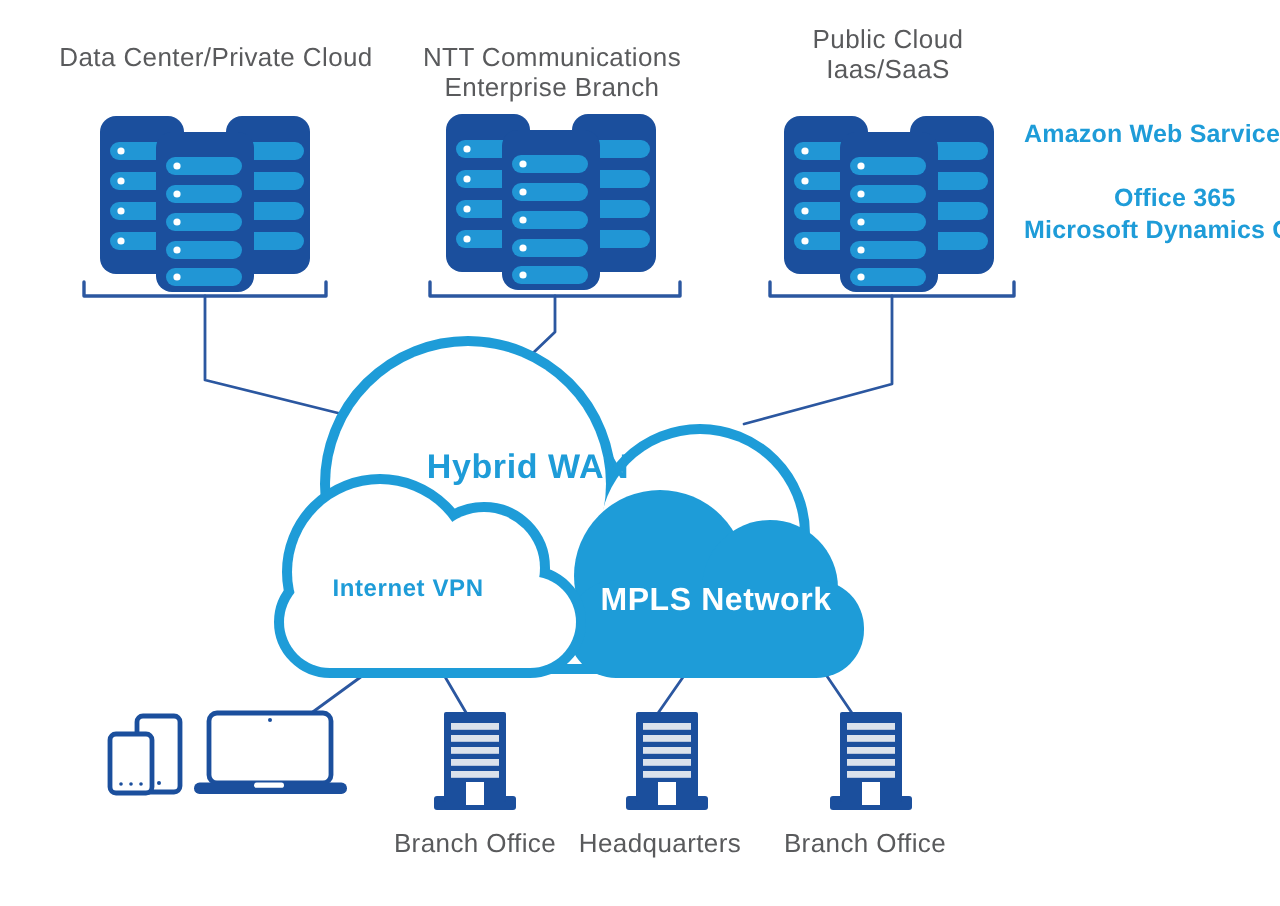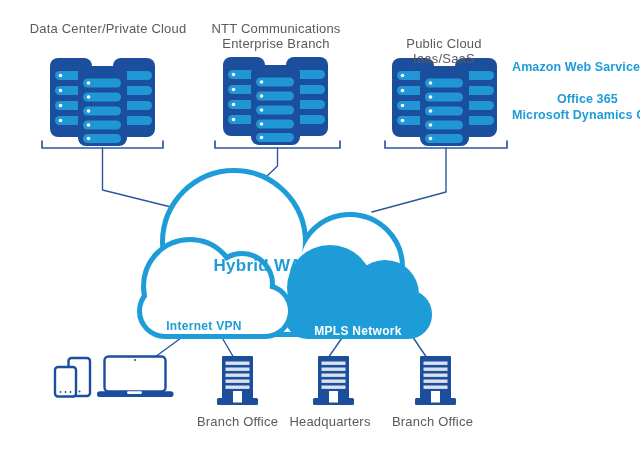--- a/index.html
+++ b/index.html
@@ -12,21 +12,21 @@
     position:absolute;color:#595a5c;font-size:13px;line-height:15px;
     text-align:center;transform:translateX(-50%);white-space:nowrap;
     letter-spacing:.2px;
   }
   .svc{
     position:absolute;left:512px;color:#1e9cd8;font-size:12.5px;font-weight:600;
     white-space:nowrap;letter-spacing:.1px;
   }
   .cloudlbl{
     position:absolute;color:#1e9cd8;font-weight:600;transform:translateX(-50%);
-    white-space:nowrap;letter-spacing:.3px;margin-top:32px;
+    white-space:nowrap;letter-spacing:.3px;
   }
   .cloudlbl.white{color:#ffffff;}
 </style>
 </head>
 <body>
 
 <div id="stage">
 
   <svg width="640" height="453" viewBox="0 0 640 453">
     <defs>
@@ -154,30 +154,30 @@
     <use href="#building" x="420" y="356"></use>
   </svg>
 
   <div class="lbl" style="left:108px;top:21px;">
     <span>Data Center/Private Cloud</span>
   </div>
   <div class="lbl" style="left:276px;top:21px;">
     <div>NTT Communications</div>
     <div>Enterprise Branch</div>
   </div>
-  <div class="lbl" style="left:444px;top:36px;">
+  <div class="lbl" style="left:444px;top:12px;">
     <div>Public Cloud</div>
     <div>Iaas/SaaS</div>
   </div>
 
   <div class="svc" style="top:60px;">Amazon Web Sarvices</div>
   <div class="svc" style="top:92px;margin-left:45px;">Office 365</div>
   <div class="svc" style="top:108px;">Microsoft Dynamics CRM</div>
 
   <div class="cloudlbl" style="left:264px;top:224px;font-size:17px;">Hybrid WAN</div>
   <div class="cloudlbl" style="left:204px;top:287px;font-size:12px;">Internet VPN</div>
-  <div class="cloudlbl white" style="left:358px;top:292px;font-size:12px;">MPLS Network</div>
+  <div class="cloudlbl white" style="left:358px;top:292px;font-size:16px;">MPLS Network</div>
 
   <div class="lbl" style="left:237.5px;top:414px;">Branch Office</div>
   <div class="lbl" style="left:330px;top:414px;">Headquarters</div>
   <div class="lbl" style="left:432.5px;top:414px;">Branch Office</div>
 
 </div>
 
 </body></html>

